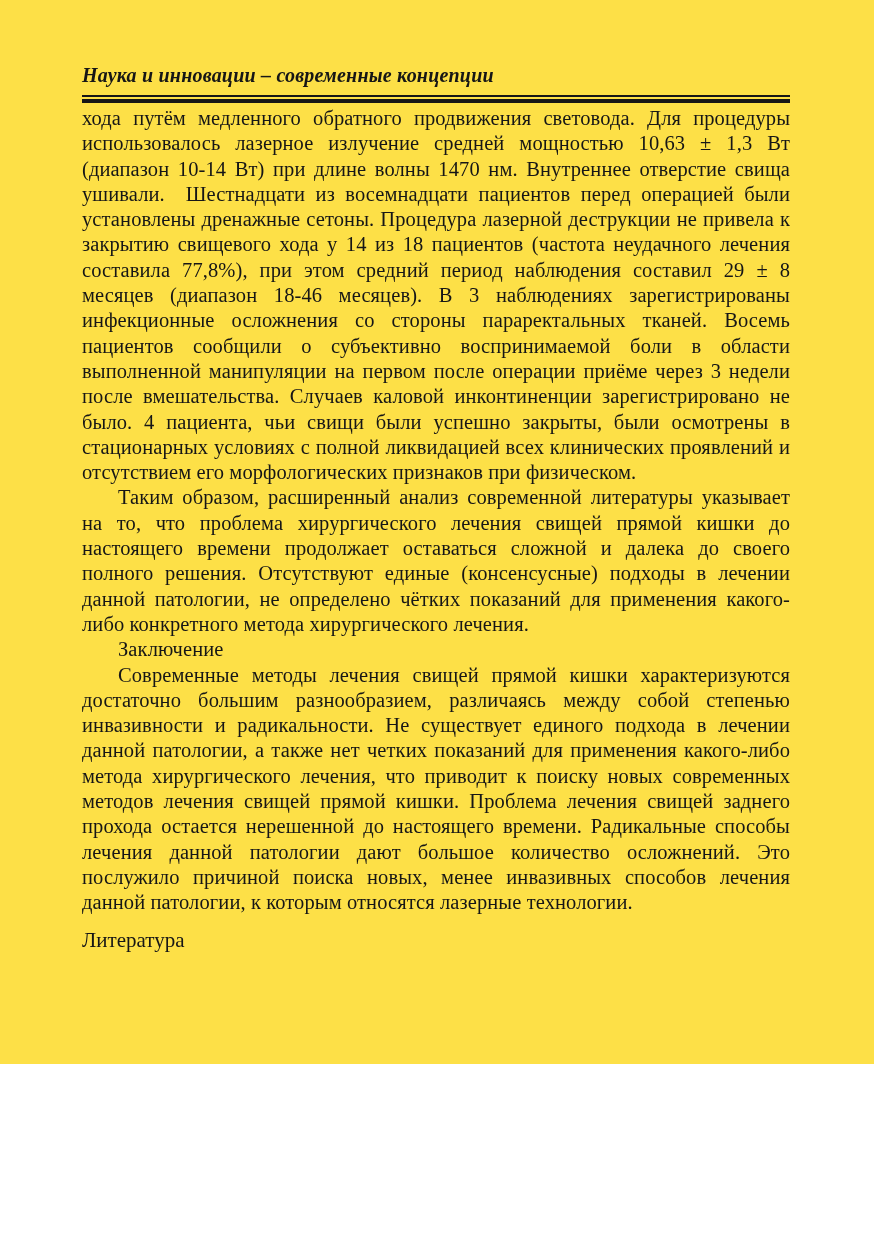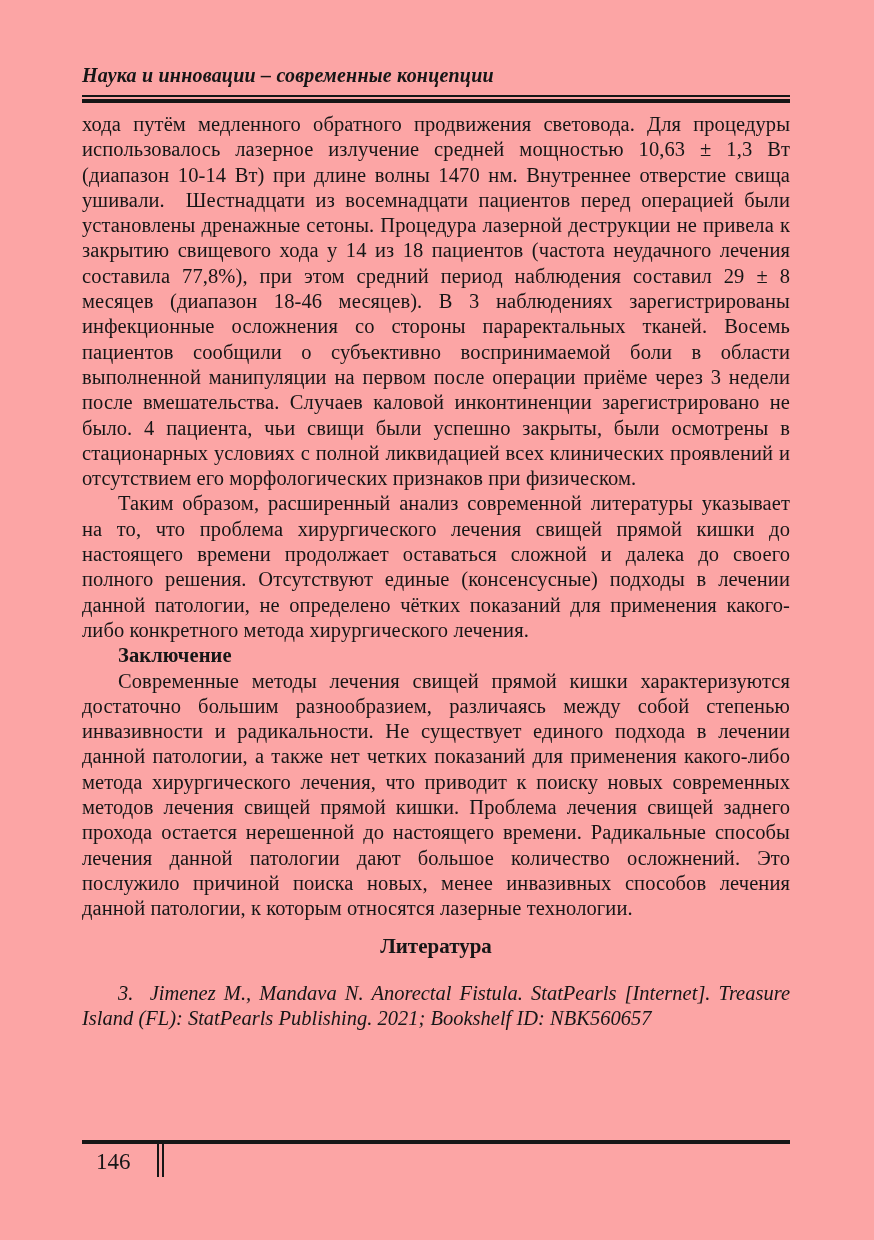--- a/index.html
+++ b/index.html
@@ -3,22 +3,22 @@
 <meta charset="utf-8">
 <style>
   html, body {
     margin: 0;
     padding: 0;
     background: #ffffff;
   }
   .page {
     position: relative;
     width: 874px;
-    height: 1240px;
-    background: #fca5a5;
+    height: 1064px;
+    background: #fde047;
     color: #161616;
     font-family: "Liberation Serif", "DejaVu Serif", serif;
     overflow: hidden;
     box-sizing: border-box;
   }
   .margins {
     position: absolute;
     left: 82px;
     top: 0;
     width: 708px;
@@ -35,45 +35,44 @@
     white-space: nowrap;
   }
   .header-rule {
     margin-top: 7px;
     border-top: 2px solid #161616;
     border-bottom: 4px solid #161616;
     height: 2px;
   }
   
   .text-block {
-    margin-top: 9px;
+    margin-top: 3px;
     height: 822px;
     overflow: hidden;
   }
   .text-block p, .refs p {
     margin: 0;
     font-size: 20.5px;
     line-height: 25.3px;
     text-align: justify;
     letter-spacing: 0.1px;
   }
   .indent { text-indent: 36px; }
   .conclusion-heading {
     margin: 0;
     font-size: 20.5px;
     line-height: 25.3px;
-    font-weight: bold;
+    font-weight: normal;
     text-indent: 36px;
   }
   .literature-heading {
     margin: 0 0 22px 0;
     font-size: 21px;
     line-height: 25px;
-    font-weight: bold;
-    text-align: center;
+    font-weight: normal;
   }
   .refs p {
     font-style: italic;
     letter-spacing: 0px;
   }
   
   .footer-rule {
     position: absolute;
     left: 82px;
     top: 1140px;
@@ -112,21 +111,20 @@
     <div class="text-block">
       <p>хода путём медленного обратного продвижения световода. Для процедуры использовалось лазерное излучение средней мощностью 10,63 ± 1,3 Вт (диапазон 10-14 Вт) при длине волны 1470 нм. Внутреннее отверстие свища ушивали.&nbsp; Шестнадцати из восемнадцати пациентов перед операцией были установлены дренажные сетоны. Процедура лазерной деструкции не привела к закрытию свищевого хода у 14 из 18 пациентов (частота неудачного лечения составила 77,8%), при этом средний период наблюдения составил 29 ± 8 месяцев (диапазон 18-46 месяцев). В 3 наблюдениях зарегистрированы инфекционные осложнения со стороны параректальных тканей. Восемь пациентов сообщили о субъективно воспринимаемой боли в области выполненной манипуляции на первом после операции приёме через 3 недели после вмешательства. Случаев каловой инконтиненции зарегистрировано не было. 4 пациента, чьи свищи были успешно закрыты, были осмотрены в стационарных условиях с полной ликвидацией всех клинических проявлений и отсутствием его морфологических признаков при физическом.</p>
       <p class="indent">Таким образом, расширенный анализ современной литературы указывает на то, что проблема хирургического лечения свищей прямой кишки до настоящего времени продолжает оставаться сложной и далека до своего полного решения. Отсутствуют единые (консенсусные) подходы в лечении данной патологии, не определено чётких показаний для применения какого-либо конкретного метода хирургического лечения.</p>
       <p class="conclusion-heading">Заключение</p>
       <p class="indent">Современные методы лечения свищей прямой кишки характеризуются достаточно большим разнообразием, различаясь между собой степенью инвазивности и радикальности. Не существует единого подхода в лечении данной патологии, а также нет четких показаний для применения какого-либо метода хирургического лечения, что приводит к поиску новых современных методов лечения свищей прямой кишки. Проблема лечения свищей заднего прохода остается нерешенной до настоящего времени. Радикальные способы лечения данной патологии дают большое количество осложнений. Это послужило причиной поиска новых, менее инвазивных способов лечения данной патологии, к которым относятся лазерные технологии.</p>
     </div>
 
     <h2 class="literature-heading">Литература</h2>
 
     <div class="refs">
-      <p class="indent">3.&nbsp;&nbsp;Jimenez M., Mandava N. Anorectal Fistula. StatPearls [Internet]. Treasure Island (FL): StatPearls Publishing. 2021; Bookshelf ID: NBK560657</p>
     </div>
 
   </div>
 
   <div class="footer-rule"></div>
   <div class="page-number">146</div>
   <div class="footer-mark"></div>
 </div>
 
 </body></html>

